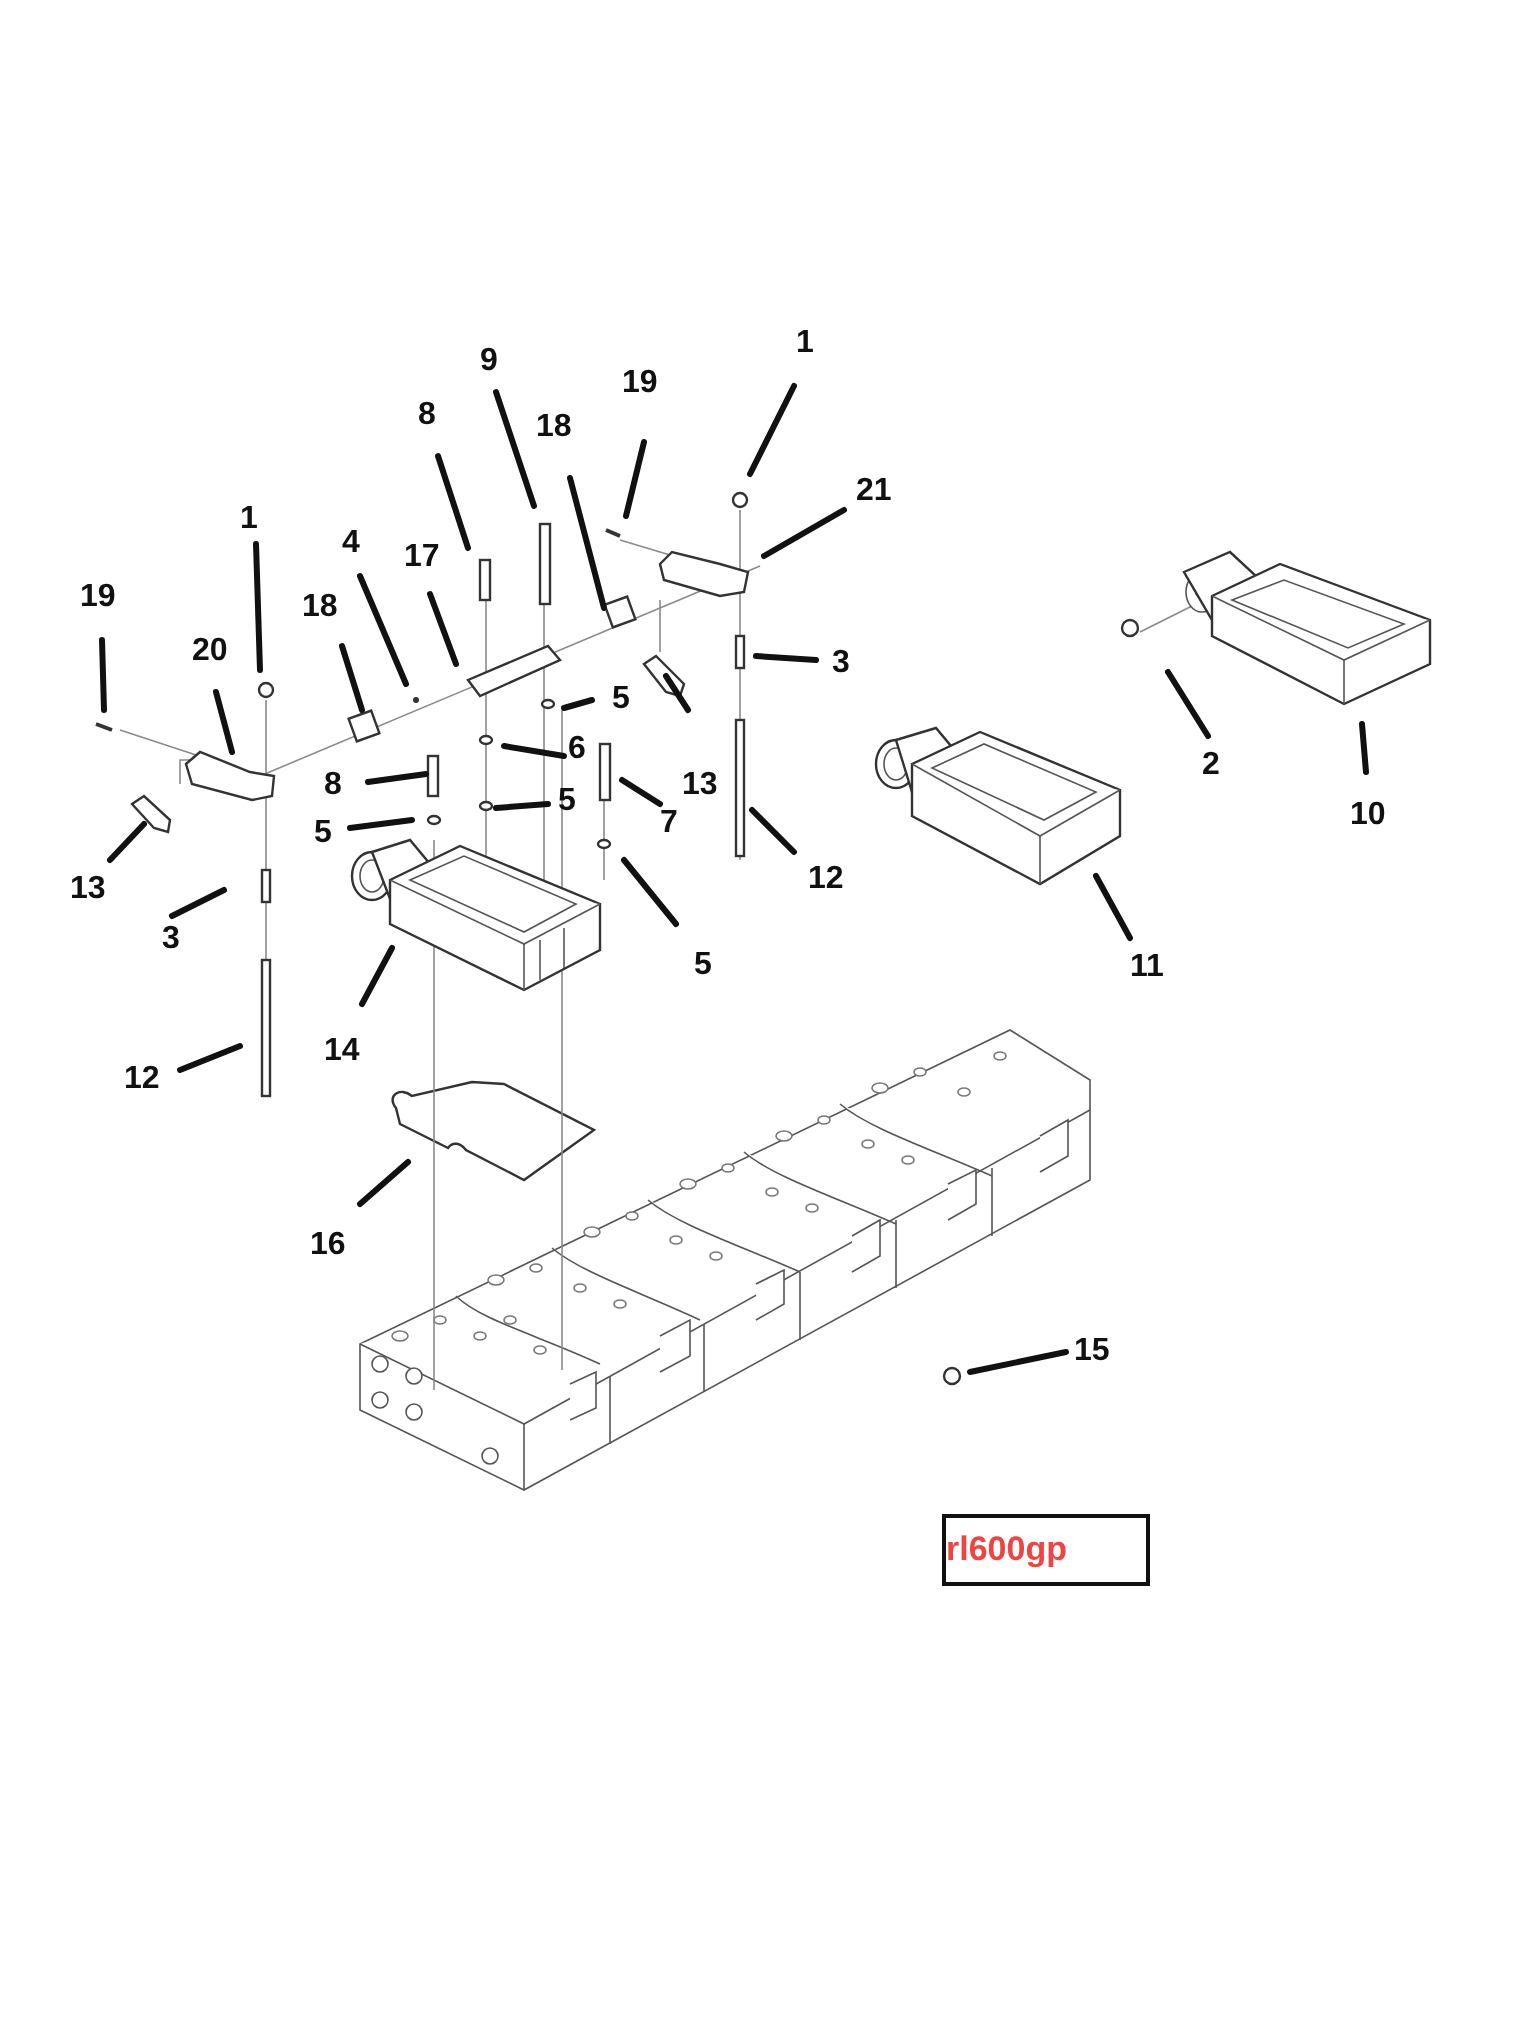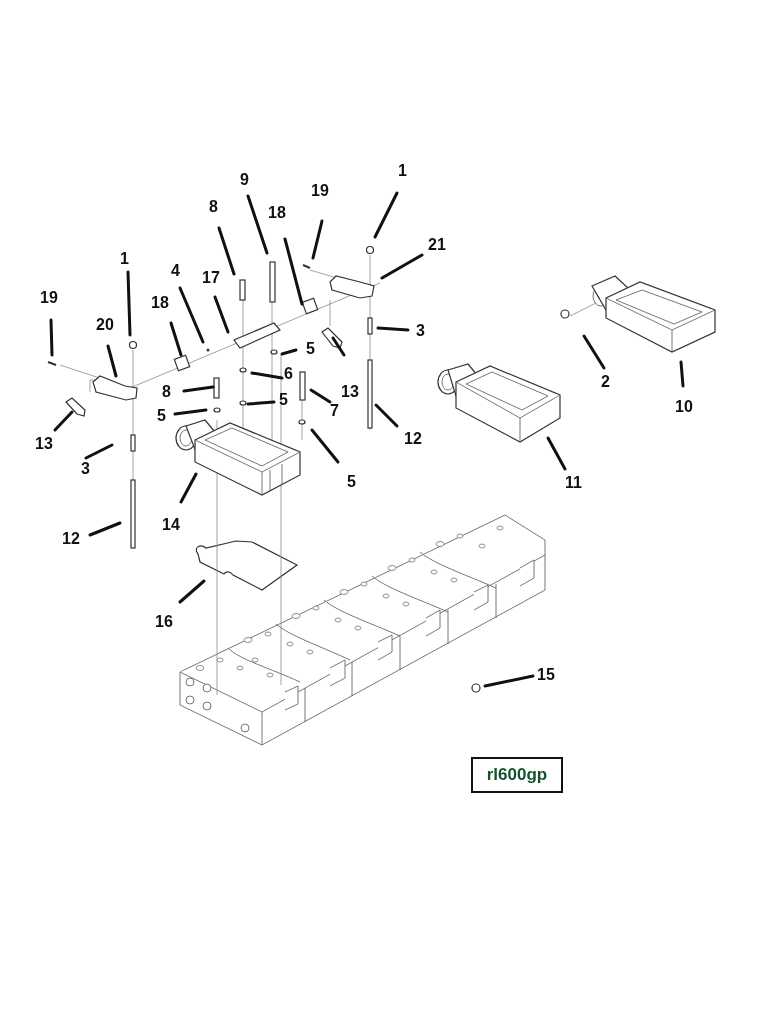--- a/index.html
+++ b/index.html
@@ -4,22 +4,22 @@
 <style>
   html, body { margin:0; padding:0; background:#ffffff; }
   body { width:760px; height:1014px; position:relative; overflow:hidden; font-family:"Liberation Sans", sans-serif; }
   #diagram { position:absolute; left:0; top:0; width:760px; height:1014px; }
   .callout-text { font-family:"Liberation Sans", sans-serif; font-weight:bold; font-size:16px; fill:#111; }
   .leader { stroke:#111; stroke-width:3; stroke-linecap:round; }
   .thin { stroke:#8a8a8a; stroke-width:0.8; fill:none; }
   .part { stroke:#333; stroke-width:1.2; fill:#fff; }
   .partl { stroke:#555; stroke-width:0.8; fill:#fff; }
   .hole { stroke:#777; stroke-width:0.8; fill:#fff; }
-  .ref-box { position:absolute; left:471px; top:757px; width:92px; height:36px; border:2px solid #111; box-sizing:border-box;
-             display:flex; align-items:center; justify-content:center; font-weight:bold; font-size:17px; color:#14532d; background:#fff; }
+  .ref-box { position:absolute; left:471px; top:757px; width:104px; height:36px; border:2px solid #111; box-sizing:border-box;
+             display:flex; align-items:center; justify-content:flex-start; font-weight:bold; font-size:17px; color:#ef4444; background:#fff; }
 </style>
 </head>
 <body>
 
 <svg id="diagram" viewBox="0 0 760 1014" xmlns="http://www.w3.org/2000/svg">
 
   <g>
 
     <polygon class="partl" points="180,672 505,515 545,540 545,590 262,745 180,705"></polygon>
     <polyline class="partl" points="180,672 262,712 545,555"></polyline>

